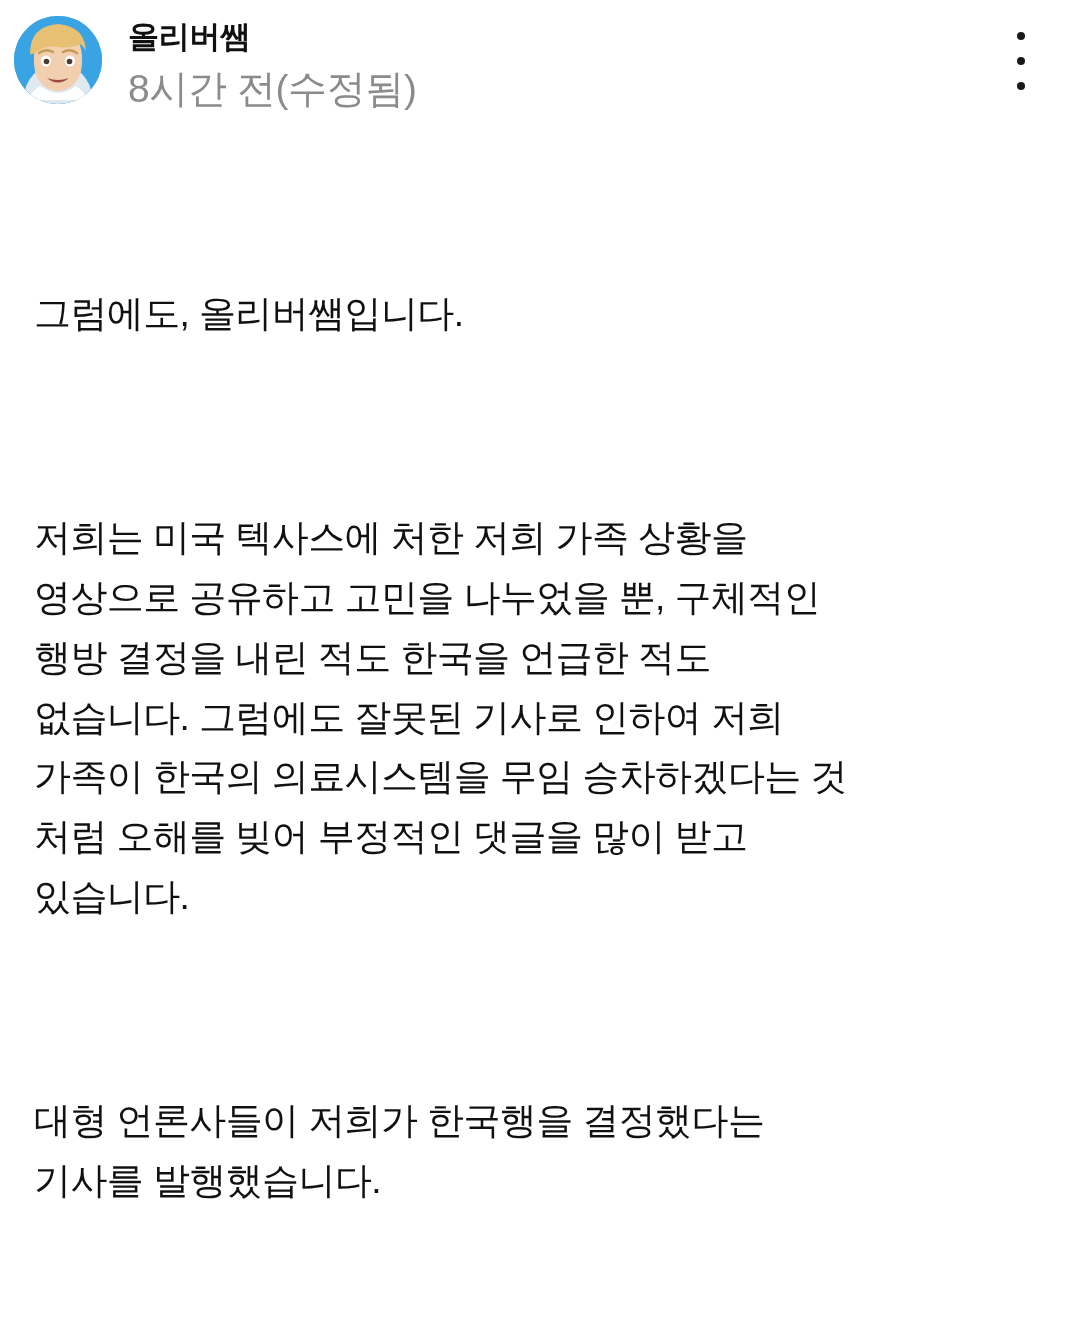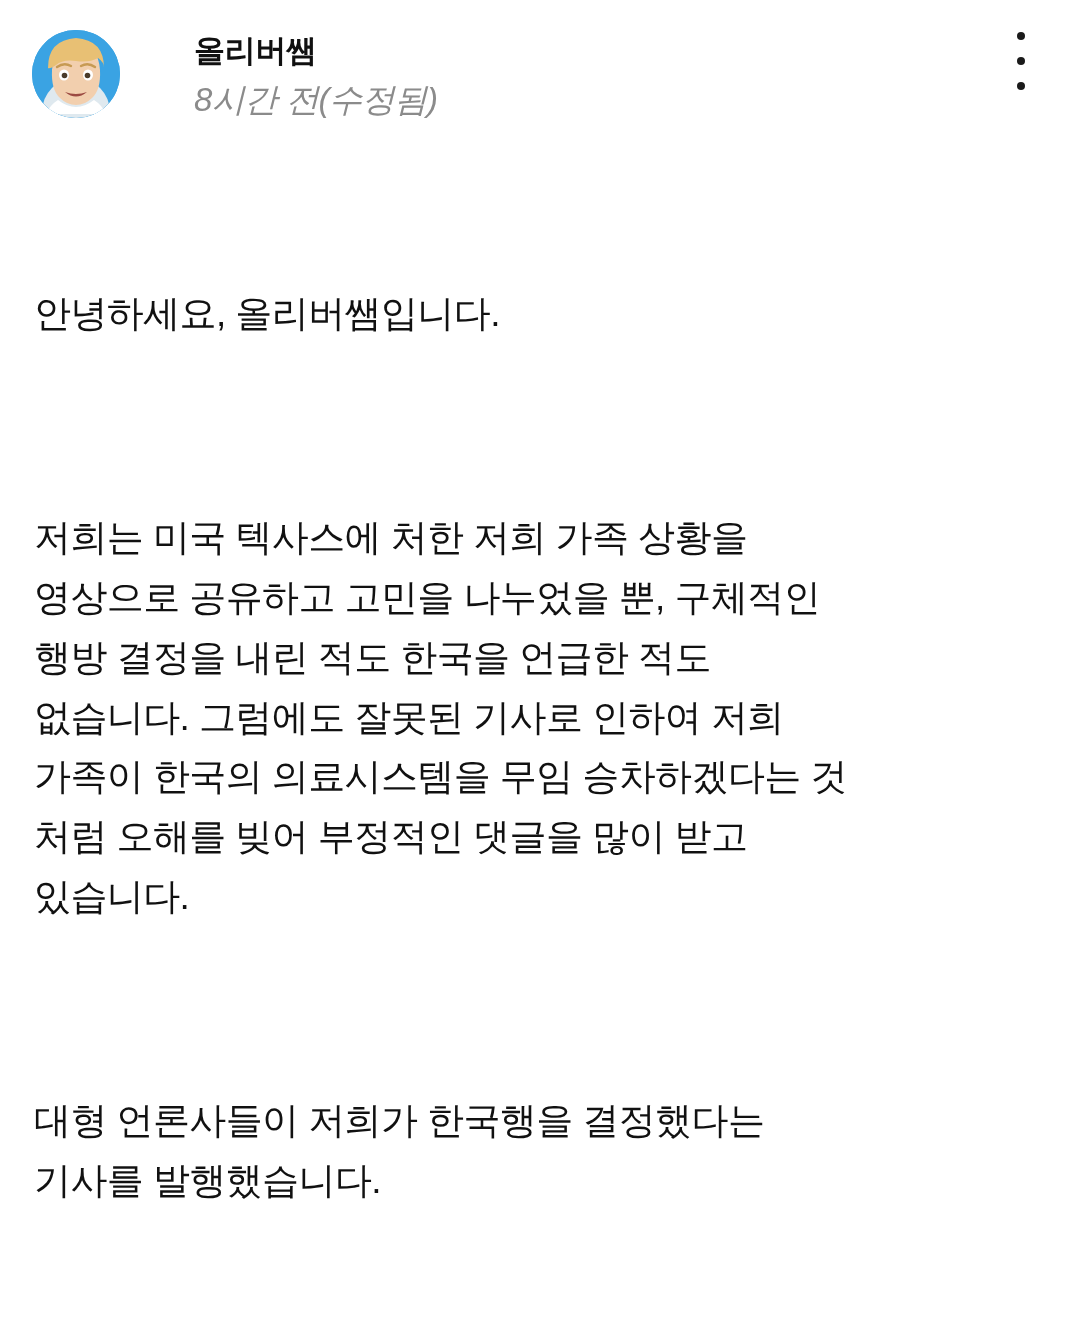--- a/index.html
+++ b/index.html
@@ -18,25 +18,24 @@
 
   .post {
     width: 1080px;
     padding: 0;
     background: #ffffff;
   }
 
   
   .post-header {
     display: flex;
-    align-items: flex-end;
-    padding: 10px 24px 0 32px;
+    align-items: flex-start;
+    padding: 10px 24px 0 14px;
     position: relative;
     height: 118px;
-    gap: 48px;
   }
 
   .avatar {
     width: 88px;
     height: 88px;
     border-radius: 50%;
     flex: 0 0 88px;
     overflow: hidden;
     background: #2f9fe0;
     position: relative;
@@ -53,25 +52,24 @@
   }
   .author-name {
     font-size: 31px;
     font-weight: bold;
     line-height: 1.1;
     color: #101010;
     letter-spacing: -0.3px;
   }
   .post-time {
     margin-top: 14px;
-    font-size: 33px;
+    font-size: 39px;
     color: #8b8b8b;
     line-height: 1.1;
     letter-spacing: -0.4px;
-    font-style: italic;
   }
 
   .more-menu {
     position: absolute;
     right: 36px;
     top: 26px;
     width: 46px;
     height: 70px;
     display: flex;
     flex-direction: column;
@@ -130,21 +128,21 @@
     </div>
 
     <div class="more-menu">
       <span class="dot"></span>
       <span class="dot"></span>
       <span class="dot"></span>
     </div>
   </div>
 
   <div class="post-body">
-    <p class="para">안녕하세요, 올리버쌤입니다.</p>
+    <p class="para">그럼에도, 올리버쌤입니다.</p>
     <p class="para">저희는 미국 텍사스에 처한 저희 가족 상황을
 영상으로 공유하고 고민을 나누었을 뿐, 구체적인
 행방 결정을 내린 적도 한국을 언급한 적도
 없습니다. 그럼에도 잘못된 기사로 인하여 저희
 가족이 한국의 의료시스템을 무임 승차하겠다는 것
 처럼 오해를 빚어 부정적인 댓글을 많이 받고
 있습니다.</p>
     <p class="para">대형 언론사들이 저희가 한국행을 결정했다는
 기사를 발행했습니다.</p>
     

